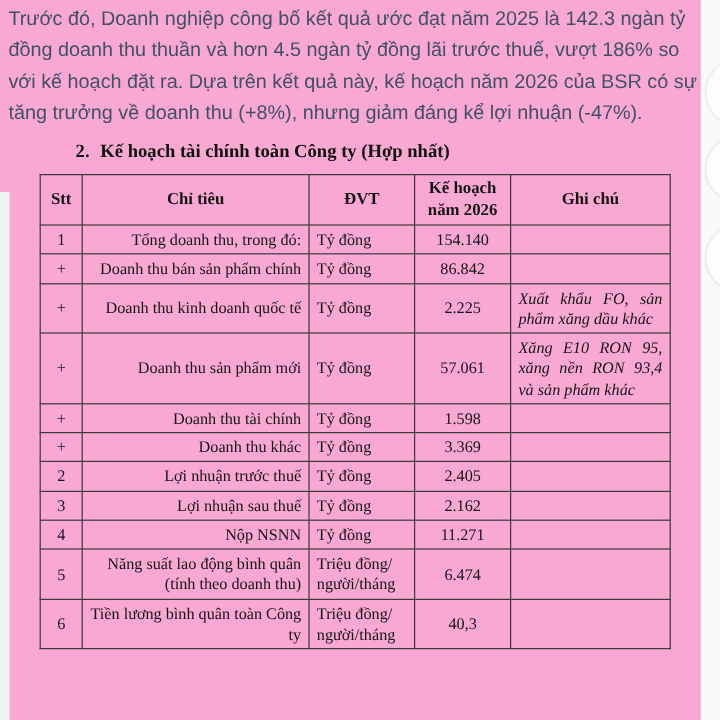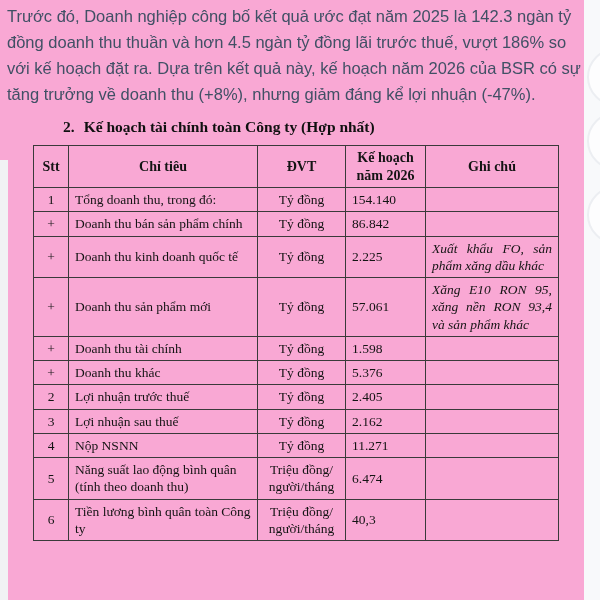--- a/index.html
+++ b/index.html
@@ -37,23 +37,23 @@
   }
   .fin-table th,.fin-table td{border:1px solid #3a3a3a;overflow:hidden;}
   .fin-table th{
     font-size:14px;font-weight:bold;text-align:center;
     padding:3px 2px;line-height:1.25;vertical-align:middle;
   }
   .fin-table td{
     font-size:13.5px;line-height:1.28;padding:3px 6px;vertical-align:middle;
   }
   .c-stt{text-align:center;padding:3px 2px;}
-  .c-chitieu{padding-left:6px;padding-right:2px;}
-  .c-dvt{text-align:center;padding-left:2px;padding-right:2px;}
-  .c-num{text-align:left;padding-right:14px;}
+  .c-chitieu{padding-left:6px;padding-right:2px;text-align:right;}
+  .c-dvt{text-align:left;padding-left:2px;padding-right:2px;}
+  .c-num{text-align:center;padding-right:14px;}
   .c-note{
     font-style:italic;font-size:13px;line-height:1.26;
     text-align:justify;padding:3px 6px;
   }
 </style>
 </head>
 <body>
 
 <div class="page">
 
@@ -121,21 +121,21 @@
     <td class="c-stt">+</td>
     <td class="c-chitieu">Doanh thu tài chính</td>
     <td class="c-dvt">Tỷ đồng</td>
     <td class="c-num">1.598</td>
     <td class="c-note"></td>
   </tr>
           <tr>
     <td class="c-stt">+</td>
     <td class="c-chitieu">Doanh thu khác</td>
     <td class="c-dvt">Tỷ đồng</td>
-    <td class="c-num">5.376</td>
+    <td class="c-num">3.369</td>
     <td class="c-note"></td>
   </tr>
           <tr>
     <td class="c-stt">2</td>
     <td class="c-chitieu">Lợi nhuận trước thuế</td>
     <td class="c-dvt">Tỷ đồng</td>
     <td class="c-num">2.405</td>
     <td class="c-note"></td>
   </tr>
           <tr>

